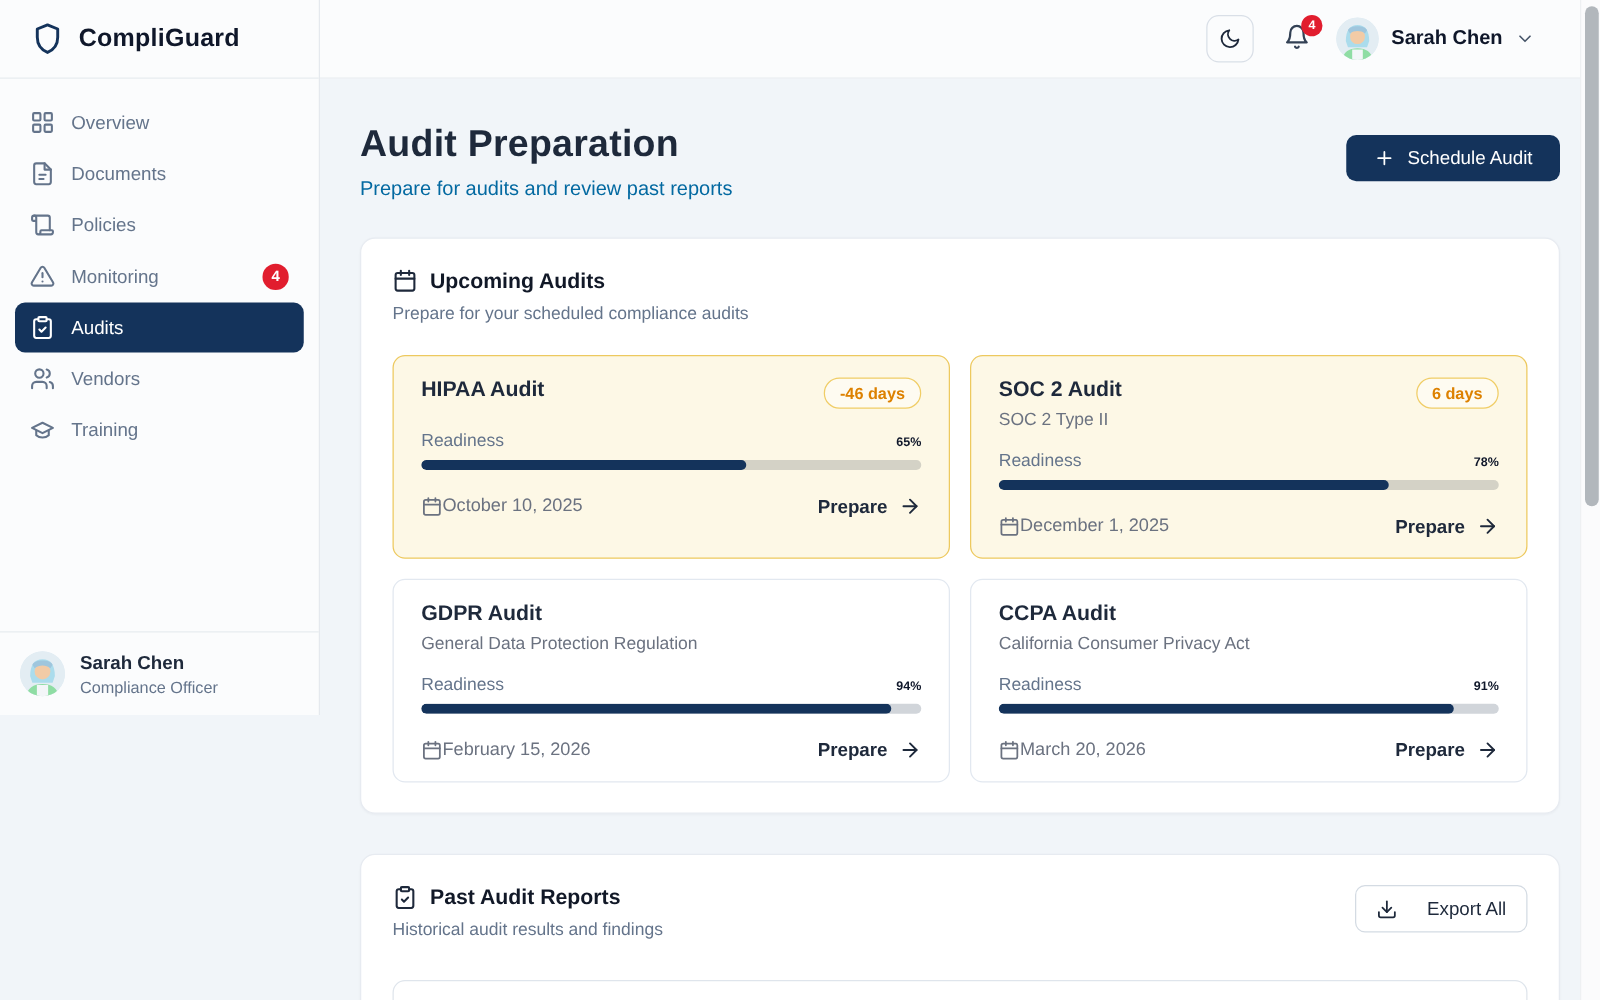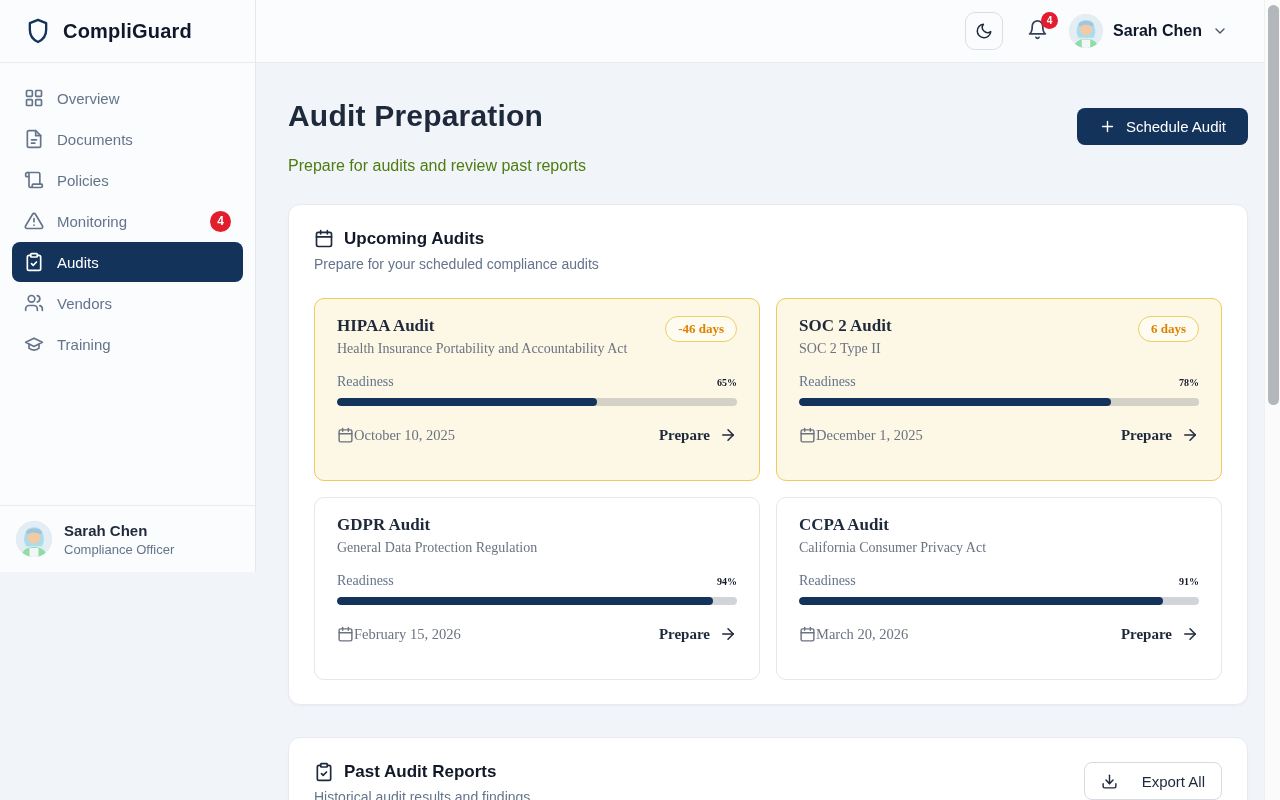--- a/index.html
+++ b/index.html
@@ -54,39 +54,39 @@
     width:17px; height:17px; border-radius:50%; display:flex; align-items:center; justify-content:center;
   }
   .user-menu { display:flex; align-items:center; gap:10px; cursor:pointer; }
   .user-menu .name { font-size:16px; font-weight:600; color:#0f172a; }
   .user-menu .chev { color:#475569; }
 
   
   .main { flex:1; background:#f1f5f9; padding:36px 32px 0 32px; overflow:hidden; }
   .page-header { display:flex; align-items:flex-start; justify-content:space-between; margin-bottom:29px; }
   .page-title { font-size:30px; font-weight:700; color:#1e293b; letter-spacing:.2px; }
-  .page-subtitle { font-size:16px; color:#4d7c0f; margin-top:24px; }
+  .page-subtitle { font-size:16px; color:#0369a1; margin-top:10px; }
   .primary-btn {
     display:flex; align-items:center; gap:10px; background:#14335b; color:#fff; border:none;
     font-size:15px; font-weight:500; padding:0 22px; height:37px; border-radius:8px; cursor:pointer; margin-top:9px;
     font-family:inherit;
   }
 
   .panel {
     background:#ffffff; border:1px solid #e7ebf1; border-radius:12px; padding:24px 25px;
     box-shadow:0 1px 2px rgba(15,23,42,.04); margin-bottom:32px;
   }
   .panel-title-row { display:flex; align-items:flex-end; gap:10px; }
   .panel-title { font-size:17px; font-weight:700; color:#111827; }
   .panel-subtitle { font-size:14px; color:#64748b; margin-top:7px; }
   .panel-head { display:flex; justify-content:space-between; align-items:flex-start; }
   .section-icon { color:#1e293b; }
 
   .audit-grid { display:grid; grid-template-columns:1fr 1fr; gap:16px; margin-top:26px; }
-  .audit-card { background:#ffffff; border:1px solid #e2e8f0; border-radius:10px; padding:17px 22px 36px 22px;font-family:Liberation Serif, serif; }
+  .audit-card { background:#ffffff; border:1px solid #e2e8f0; border-radius:10px; padding:17px 22px 16px 22px; }
   .audit-card.hl { background:#fdf8e6; border-color:#edc95f; }
   .ac-top { display:flex; align-items:flex-start; justify-content:space-between; }
   .ac-title { font-size:17px; font-weight:700; color:#1e293b; }
   .ac-sub { font-size:14px; color:#6b7280; margin-top:5px; }
   .days-badge {
     border:1px solid #f0cd66; color:#dd8100; background:rgba(255,255,255,.45);
     font-size:13px; font-weight:600; padding:4px 12px; border-radius:999px; white-space:nowrap;
   }
   .ready-row { display:flex; justify-content:space-between; align-items:baseline; margin-top:17px; }
   .ready-label { font-size:14px; color:#64748b; }
@@ -283,21 +283,20 @@
         <span class="panel-title">Upcoming Audits</span>
       </div>
       <div class="panel-subtitle">Prepare for your scheduled compliance audits</div>
 
       <div class="audit-grid">
 
         <div class="audit-card hl">
           <div class="ac-top">
             <div>
               <div class="ac-title">HIPAA Audit</div>
-              <div class="ac-sub">Health Insurance Portability and Accountability Act</div>
             </div>
             <span class="days-badge">-46 days</span>
           </div>
           <div class="ready-row">
             <span class="ready-label">Readiness</span>
             <span class="ready-val">65%</span>
           </div>
           <div class="track">
               <div class="fill" style="width: 65%;"></div>
             </div>

